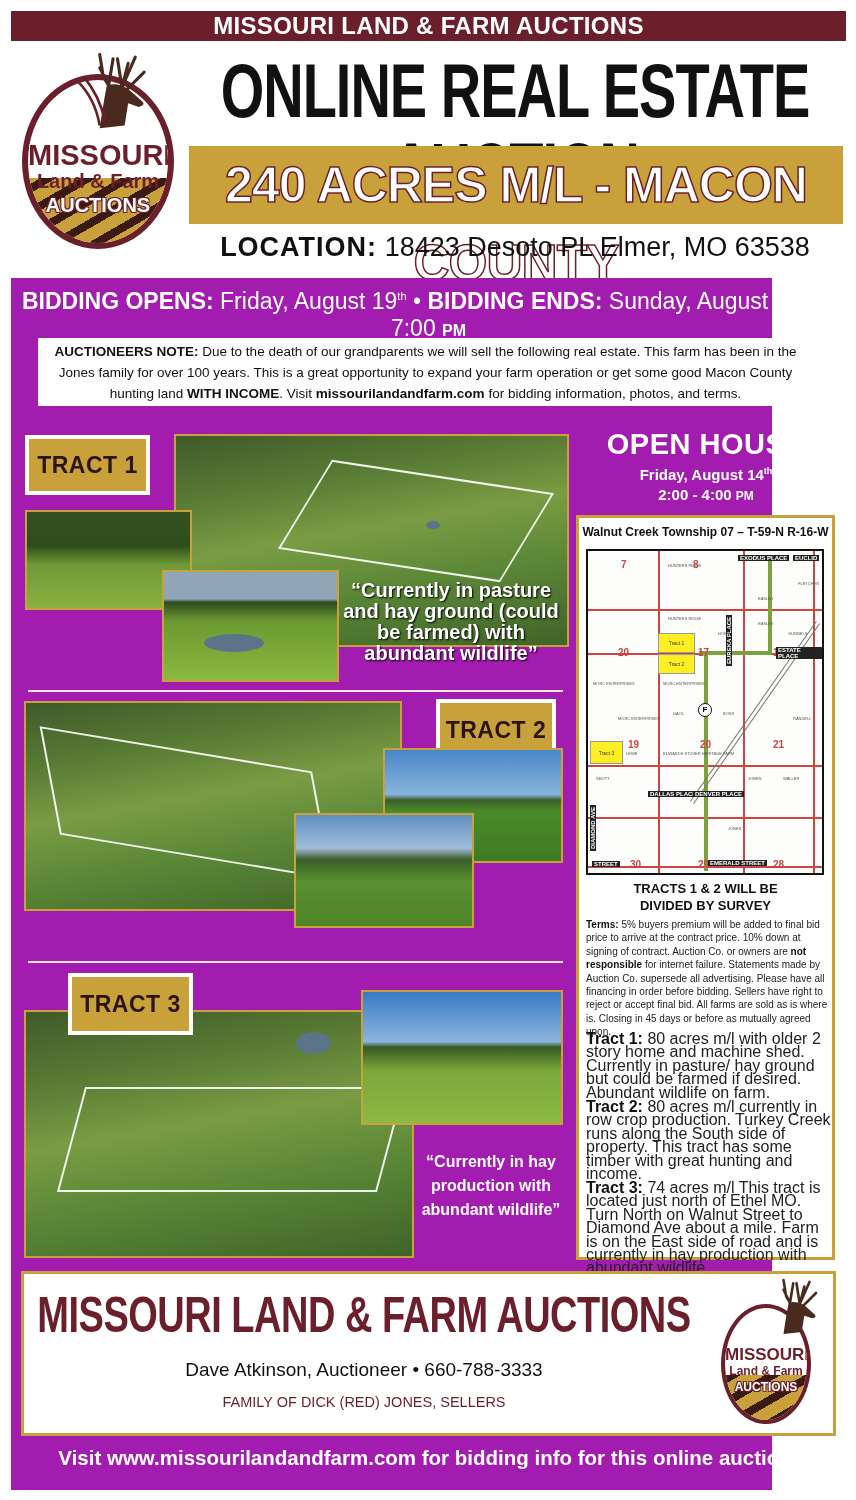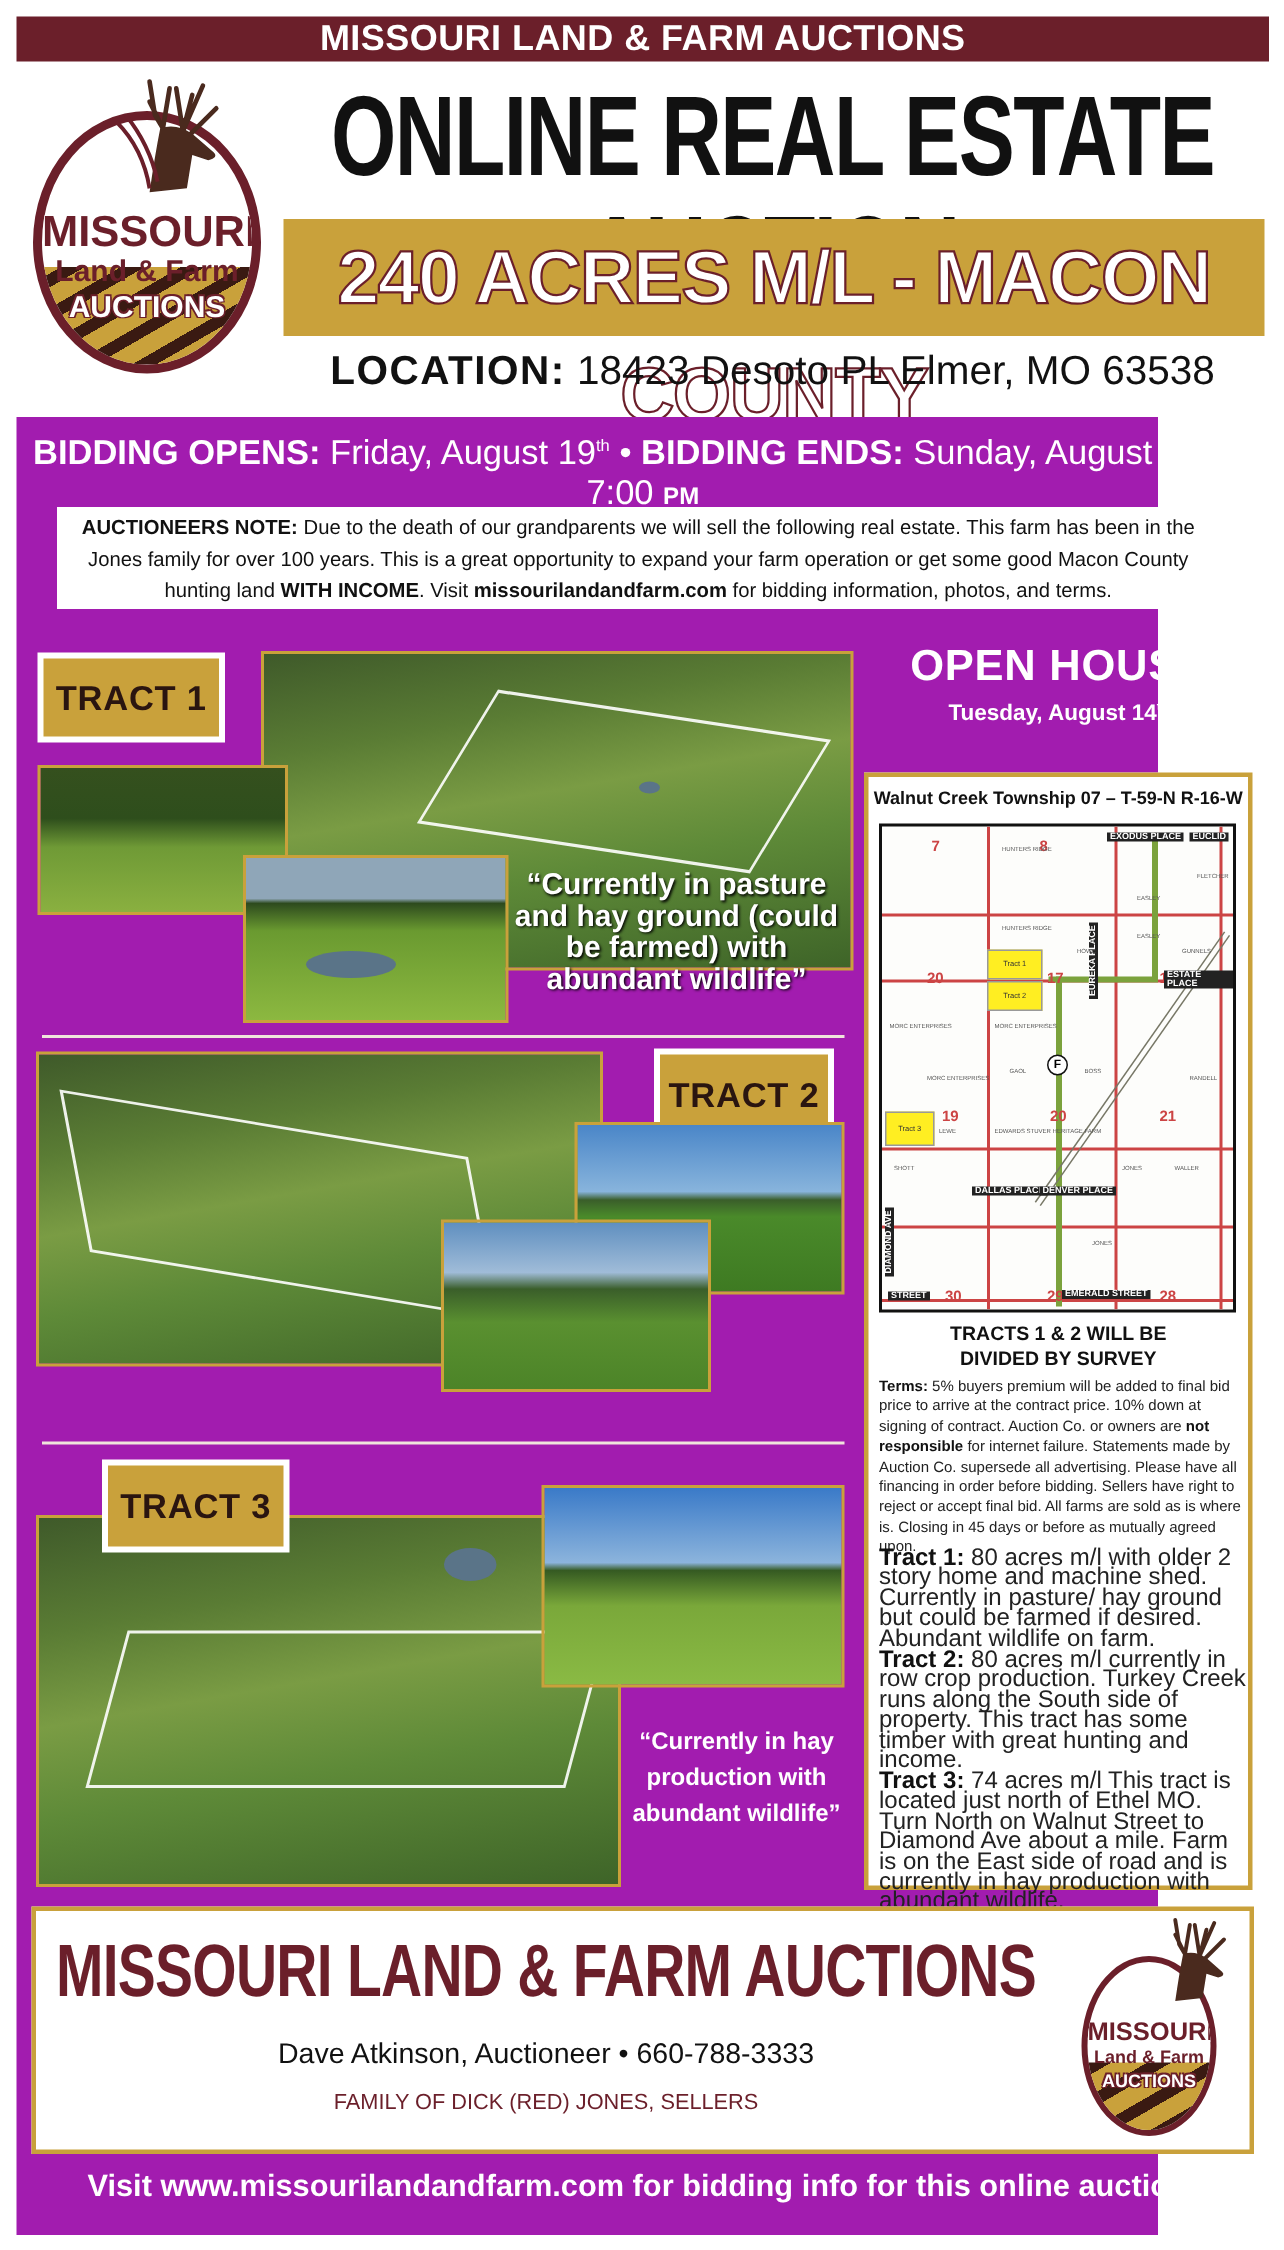--- a/index.html
+++ b/index.html
@@ -157,21 +157,22 @@
     <div class="pond" style="left:270px;top:20px;width:35px;height:22px;"></div>
   </div>
   <div class="tract-label" style="left:57px;top:695px;width:125px;height:62px;">
       <div>TRACT 3</div>
     </div>
   <div class="photo ph-hay" style="left:350px;top:712px;width:202px;height:135px;"></div>
   <div class="quote-plain" style="left:410px;top:872px;width:140px;">“Currently in hay production with abundant wildlife”</div>
 
   <div class="open-house">
     <div class="oh-title">OPEN HOUSE</div>
-    <div class="oh-date"><span>Tuesday, August 14</span><sup>th</sup></div>
+    <div class="oh-date"><span>Friday, August 14</span><sup>th</sup></div>
+    <div class="oh-time"><span>2:00 - 4:00</span> <span class="sc">PM</span></div>
   </div>
 
   <div class="info-box">
     <div class="map-title">Walnut Creek Township 07 – T-59-N  R-16-W</div>
     <div class="map">
 
       <div class="hl" style="top:58px;"></div>
       <div class="hl" style="top:102px;"></div>
       <div class="hl" style="top:214px;"></div>
       <div class="hl" style="top:266px;"></div>

